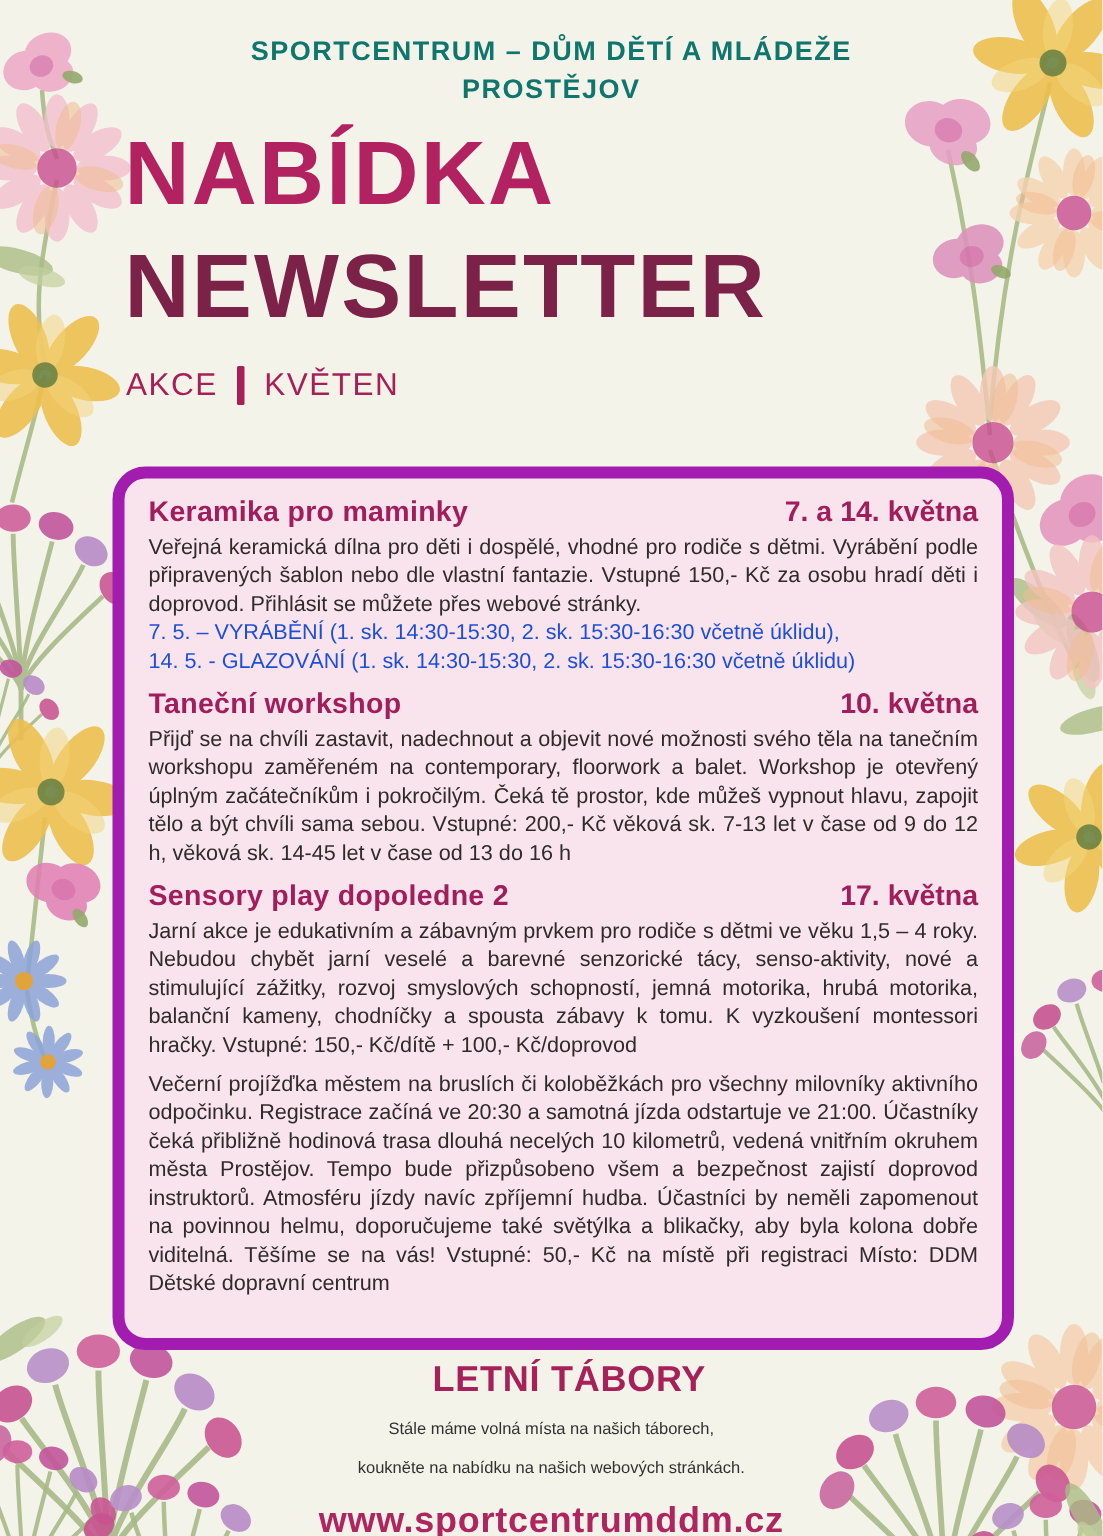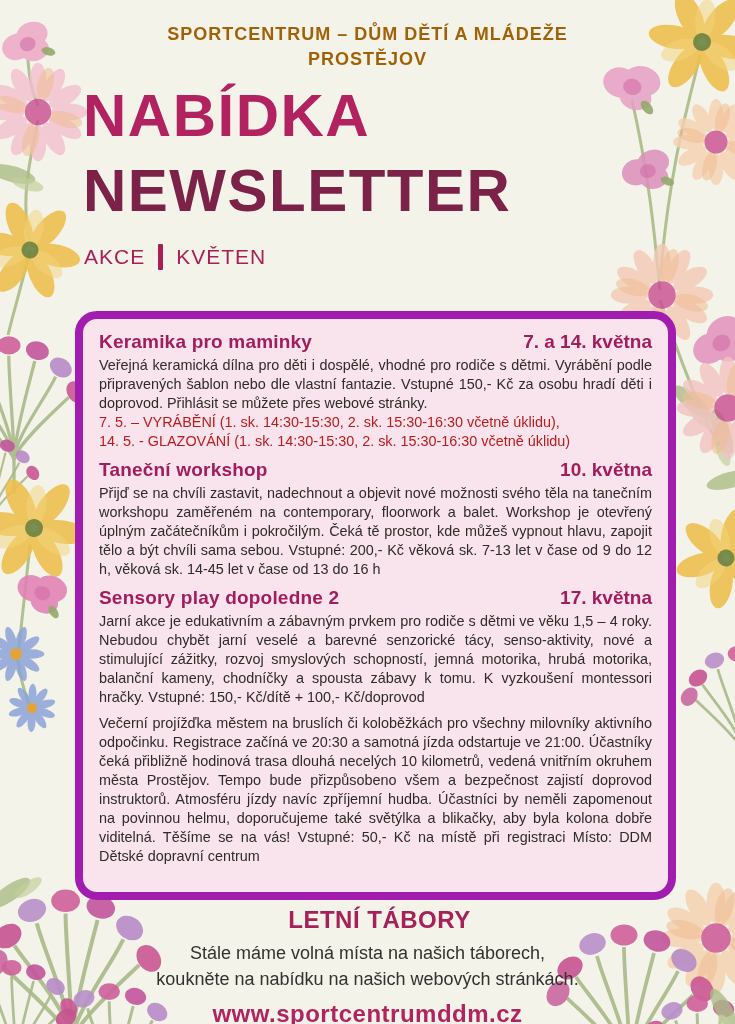--- a/index.html
+++ b/index.html
@@ -8,21 +8,21 @@
     background:#f4f3ea;
     font-family:"Liberation Sans", sans-serif;
     overflow:hidden;
   }
   .poster{position:relative;width:735px;height:1024px;background:#f4f3ea;overflow:hidden;}
   .flowers{position:absolute;left:0;top:0;width:735px;height:1024px;z-index:0;pointer-events:none;}
   .content{position:absolute;inset:0;z-index:1;}
 
   .org-header{
     position:absolute;top:22px;left:0;right:0;
-    text-align:center;color:#a16207;
+    text-align:center;color:#0f766e;
     font-weight:700;font-size:18px;letter-spacing:1px;line-height:25px;
   }
   .title{
     position:absolute;top:78px;left:83px;margin:0;
     color:#b22260;font-weight:700;font-size:60px;letter-spacing:1.5px;line-height:75px;
   }
   .title .t2{display:block;color:#7c2147;}
   .title .t1{display:block;}
   .subtitle{
     position:absolute;top:244px;left:84px;
@@ -43,25 +43,25 @@
   }
   .event + .event{margin-top:7px;}
   .event-head{display:flex;align-items:baseline;justify-content:space-between;line-height:24px;margin-bottom:2px;}
   .event-head h2{
     margin:0;font-size:19px;font-weight:700;color:#a21d5c;letter-spacing:.2px;white-space:nowrap;
   }
   .event-date{font-size:19px;font-weight:700;color:#a21d5c;white-space:nowrap;margin-left:12px;}
   .event-body{
     margin:0;font-size:14.4px;line-height:19px;color:#2e2b28;text-align:justify;
   }
-  .event-line{font-size:14.4px;line-height:19px;color:#b91c1c;}
+  .event-line{font-size:14.4px;line-height:19px;color:#1d4ed8;}
 
   .footer{position:absolute;top:906px;left:0;right:0;text-align:center;}
   .camps-heading{color:#a6205a;font-weight:700;font-size:24px;letter-spacing:.5px;margin-bottom:6px;padding-left:24px;}
-  .camps-line{color:#33312e;font-size:18px;line-height:26px;text-align:center;}
+  .camps-line{color:#33312e;font-size:11px;line-height:26px;text-align:center;}
   .website{color:#b02460;font-weight:700;font-size:24px;letter-spacing:.5px;margin-top:8px;}
 </style>
 </head>
 <body>
 
 <div class="poster">
 
   <svg class="flowers" viewBox="0 0 735 1024" xmlns="http://www.w3.org/2000/svg" aria-hidden="true">
     <defs>
       <g id="daisy">

